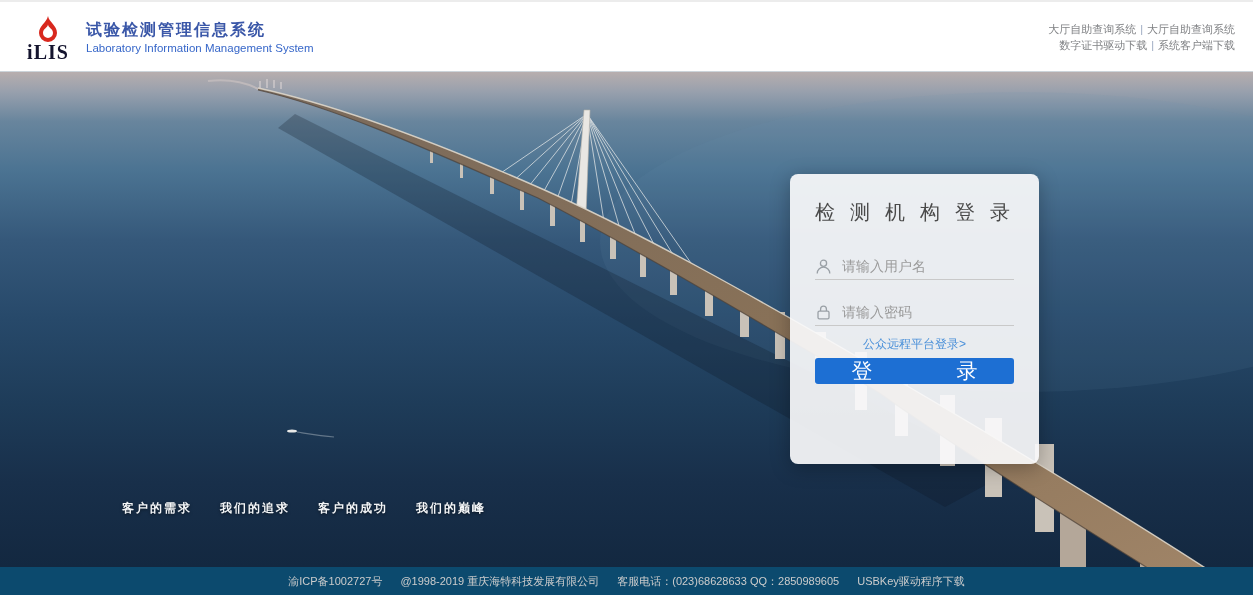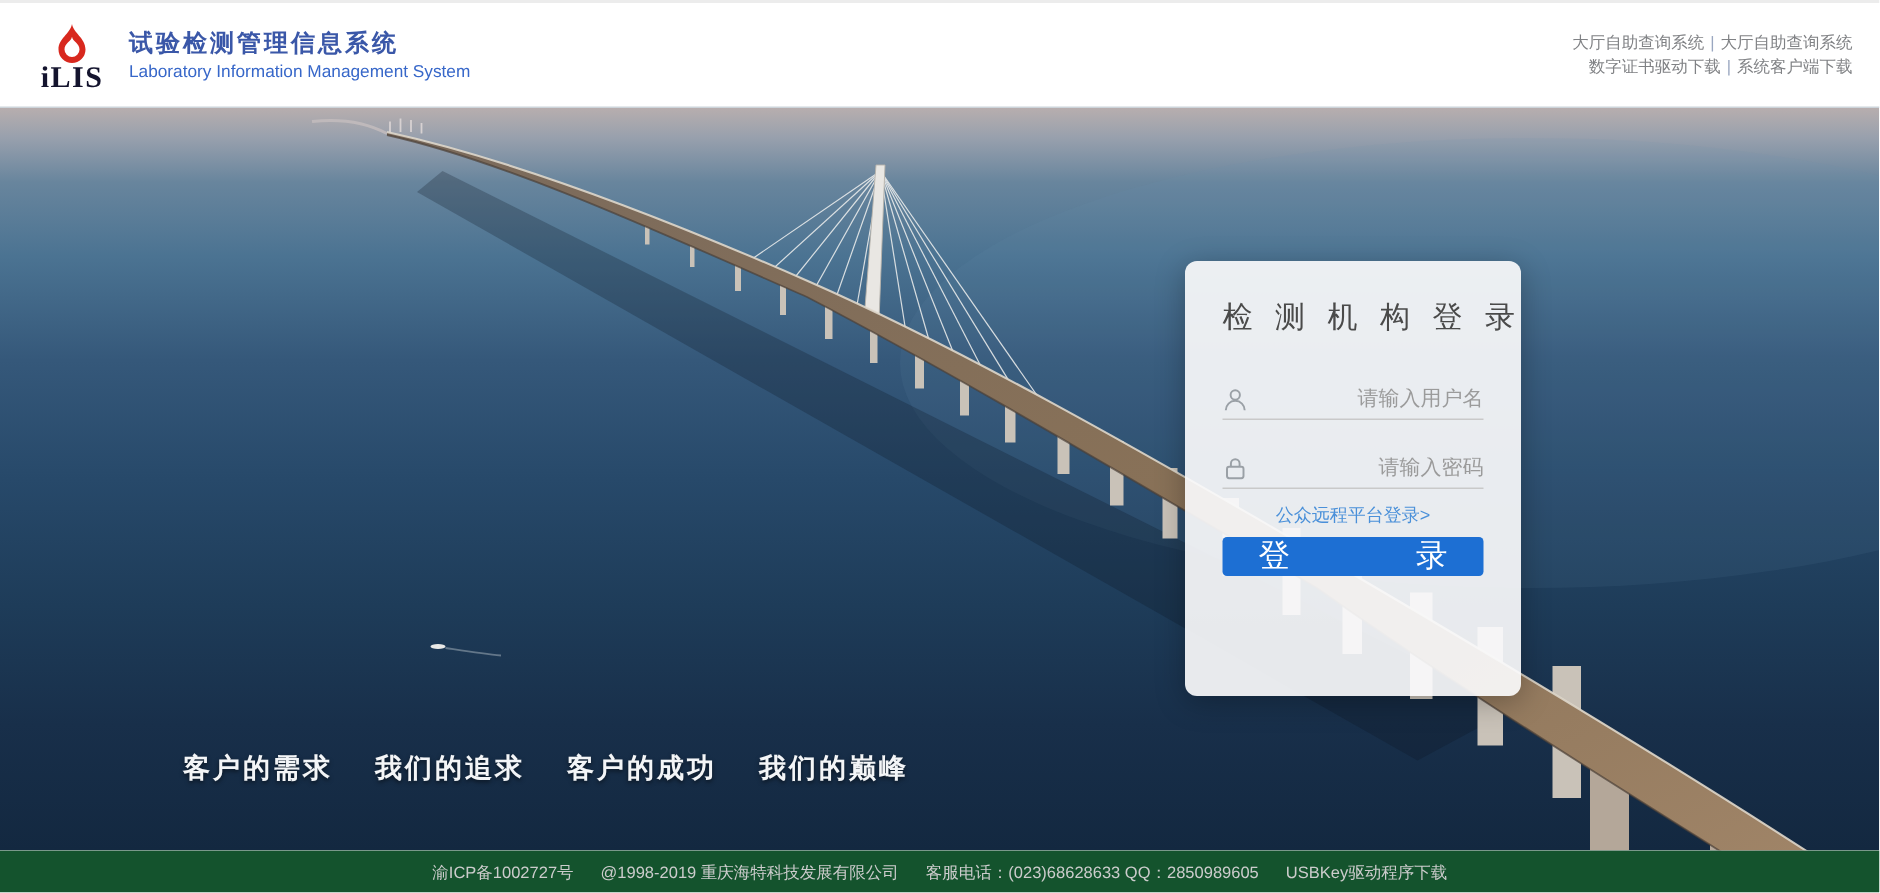--- a/index.html
+++ b/index.html
@@ -20,44 +20,44 @@
   .title-en{ font-size:11.5px; color:#3767c9; line-height:15px; margin-top:1px; }
   .top-links{ margin-left:auto; text-align:right; font-size:11px; color:#808285; line-height:16px; padding-right:2px;}
   .top-links a{ color:#808285; text-decoration:none; cursor:pointer; }
   .top-links .sep{ color:#9aa7c0; margin:0 4px; }
 
   
   .hero{ position:relative; height:495px; overflow:hidden; }
   .hero svg.photo{ position:absolute; inset:0; display:block; }
 
   .slogan{ position:absolute; left:122px; top:428px; display:flex; gap:28px;
-    font-size:18px; font-weight:bold; color:#f3f5f7; letter-spacing:2px;
+    font-size:12px; font-weight:bold; color:#f3f5f7; letter-spacing:2px;
     text-shadow:0 1px 3px rgba(0,0,0,.55); white-space:nowrap; }
 
   
-  .panel{ position:absolute; left:790px; top:102px; width:224px; height:290px;
+  .panel{ position:absolute; left:790px; top:102px; width:249px; height:290px;
     background:rgba(250,250,251,0.92); border-radius:8px; box-shadow:0 4px 20px rgba(0,0,0,.28);
     padding:26px 25px 0 25px; }
   .panel-title{ text-align:center; font-size:20px; color:#4a4a4a; letter-spacing:5px;
     font-family:"Liberation Serif","DejaVu Serif",serif; line-height:24px; white-space:nowrap;}
   .field{ display:flex; align-items:center; border-bottom:1px solid #c9c9c9; height:26px; margin-top:30px; }
   .field + .field{ margin-top:20px; }
   .field .ficon{ width:17px; height:17px; margin-right:10px; flex:0 0 auto; }
   .field input{ border:none; outline:none; background:transparent; font-size:14px; color:#333; width:100%;
-    font-family:Liberation Mono, monospace;text-align:right; }
+    font-family:Liberation Mono, monospace; }
   .field input::placeholder{ color:#9b9b9b; opacity:1; }
   .remote-row{ text-align:center; margin-top:8px; height:16px; }
   .remote-link{ font-size:12px; color:#4a90d9; text-decoration:none; cursor:pointer; }
   .login-btn{ display:block; width:100%; height:26px; margin-top:8px; background:#1d6fd3; border:none;
     border-radius:3px; color:#ffffff; font-size:21px; cursor:pointer; white-space:pre; line-height:26px;
     font-family:"Liberation Sans","DejaVu Sans",sans-serif; }
   .hint{ margin-top:6px; font-size:11px; font-weight:bold; color:#c40000; letter-spacing:.5px; }
 
   
-  .footer{ height:28px; background:#14532d; display:flex; align-items:center; justify-content:center;
+  .footer{ height:28px; background:#0c4a6e; display:flex; align-items:center; justify-content:center;
     gap:18px; font-size:11px; color:#cccccc; }
   .footer a{ color:#cccccc; text-decoration:none; cursor:pointer; }
 </style>
 </head>
 <body>
 
 <div class="header">
   <div class="logo">
     <svg width="28" height="28" viewBox="0 0 28 28">
       <path d="M14,1 C15,7 23,10.5 23,18 A9,9 0 1 1 5,18 C5,10.5 12.5,8 14,1 Z" fill="#d8281e"></path>

